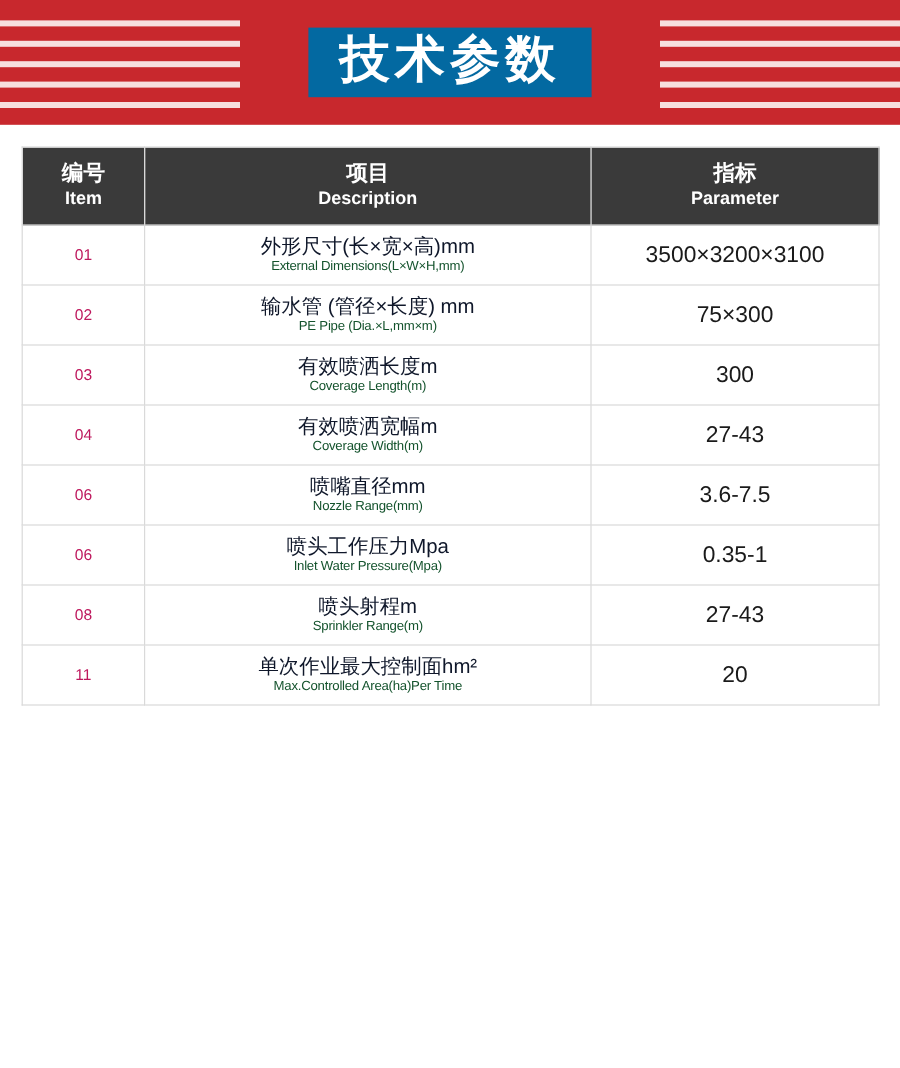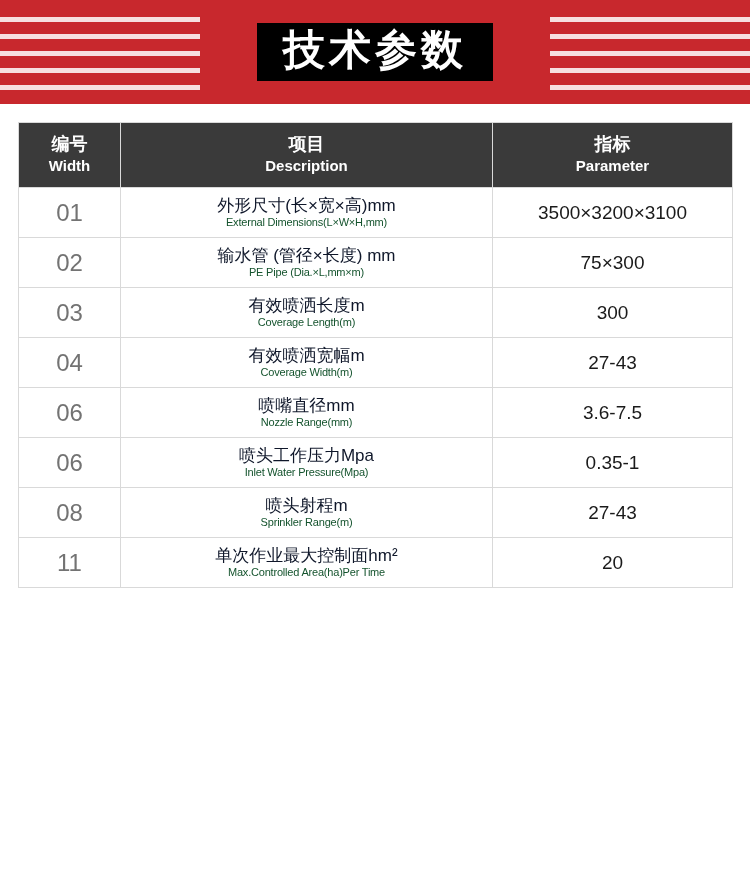--- a/index.html
+++ b/index.html
@@ -54,21 +54,21 @@
     display: flex;
     align-items: center;
     justify-content: center;
     color: #ffffff;
     font-size: 42px;
     font-weight: bold;
     letter-spacing: 4px;
     z-index: 5;
   }
   .banner-title-bg {
-    background: #000000;
+    background: #0369a1;
     padding: 0 26px;
     line-height: 1;
     padding-top: 6px;
     padding-bottom: 10px;
     font-family: Liberation Serif, serif;
   }
 
   
   .table-wrap {
     padding: 18px 18px 0 18px;
@@ -101,22 +101,22 @@
   col.c-param { width: 240px; }
 
   tbody td {
     text-align: center;
     background: #ffffff;
     padding: 7px 4px;
     height: 49px;
     box-sizing: border-box;
   }
   td.item {
-    font-size: 24px;
-    color: #737373;
+    font-size: 13px;
+    color: #be185d;
   }
   td.desc .cn {
     display: block;
     font-size: 17px;
     color: #0f172a;
     line-height: 1.25;
   }
   td.desc .en {
     display: block;
     font-size: 11px;
@@ -156,21 +156,21 @@
   <table class="spec">
     <colgroup>
       <col class="c-item">
       <col class="c-desc">
       <col class="c-param">
     </colgroup>
     <thead>
       <tr>
         <th>
           <span class="cn">编号</span>
-          <span class="en">Width</span>
+          <span class="en">Item</span>
         </th>
         <th>
           <span class="cn">项目</span>
           <span class="en">Description</span>
         </th>
         <th>
           <span class="cn">指标</span>
           <span class="en">Parameter</span>
         </th>
       </tr>

